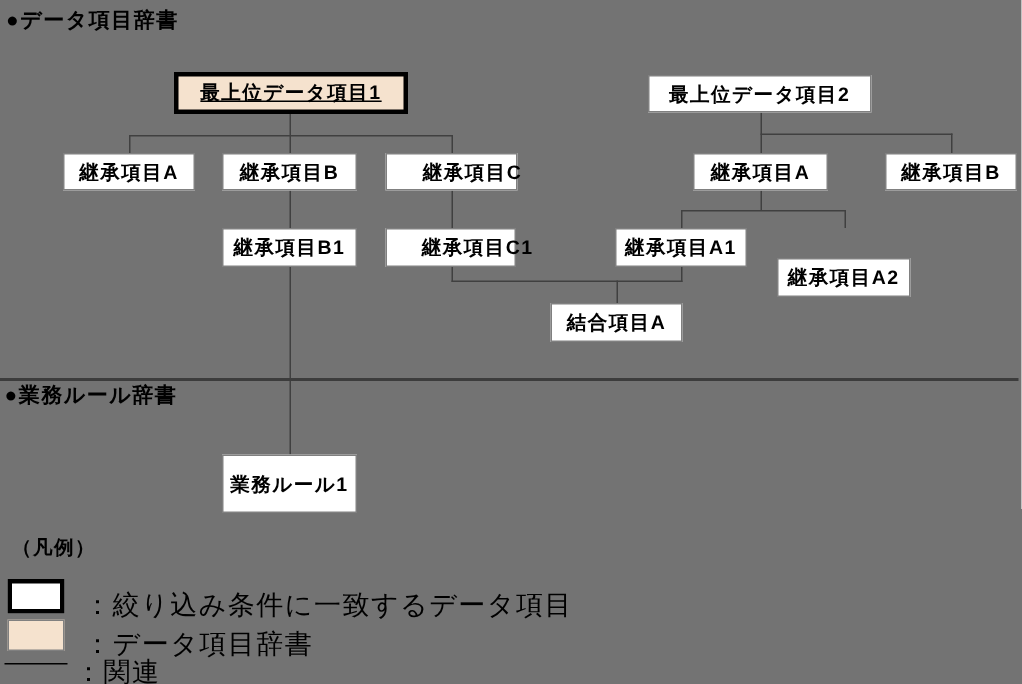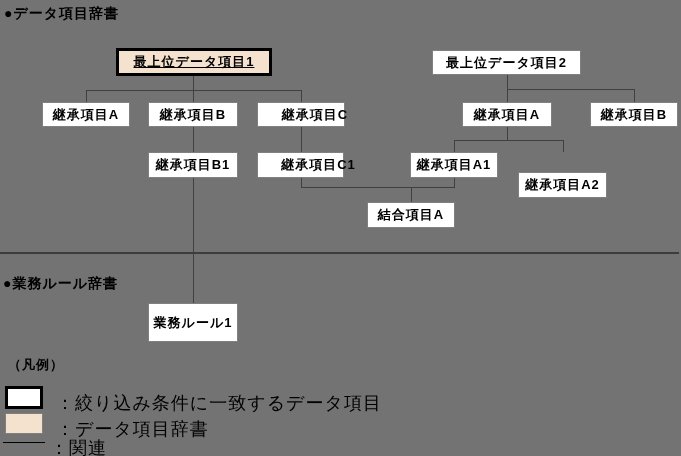--- a/index.html
+++ b/index.html
@@ -38,21 +38,21 @@
   .legend-swatch--export{border:1px solid var(--box-border);background:var(--export-fill);}
   .legend-swatch--line{background:#000000;}
   .legend-label{position:absolute;font-size:18px;font-weight:normal;letter-spacing:1px;white-space:nowrap;text-align:right;}
 </style>
 </head>
 <body>
 
 <div class="canvas">
 
   <div class="heading" style="left:4px;top:5px;">●データ項目辞書</div>
-  <div class="heading" style="left:3px;top:255px;margin-top:20px;">●業務ルール辞書</div>
+  <div class="heading" style="left:3px;top:255px;">●業務ルール辞書</div>
 
   <div class="ln-v" style="left:193px;top:76px;height:26px;"></div>
   <div class="ln-h" style="left:86px;top:90px;width:216px;"></div>
   <div class="ln-v" style="left:86px;top:90px;height:12px;"></div>
   <div class="ln-v" style="left:301px;top:90px;height:12px;"></div>
   <div class="ln-v" style="left:193px;top:127px;height:25px;"></div>
   <div class="ln-v" style="left:301px;top:127px;height:25px;"></div>
   <div class="ln-v" style="left:193px;top:178px;height:125px;"></div>
   <div class="ln-v" style="left:301px;top:178px;height:10px;"></div>
   <div class="ln-h" style="left:301px;top:187px;width:154px;"></div>

